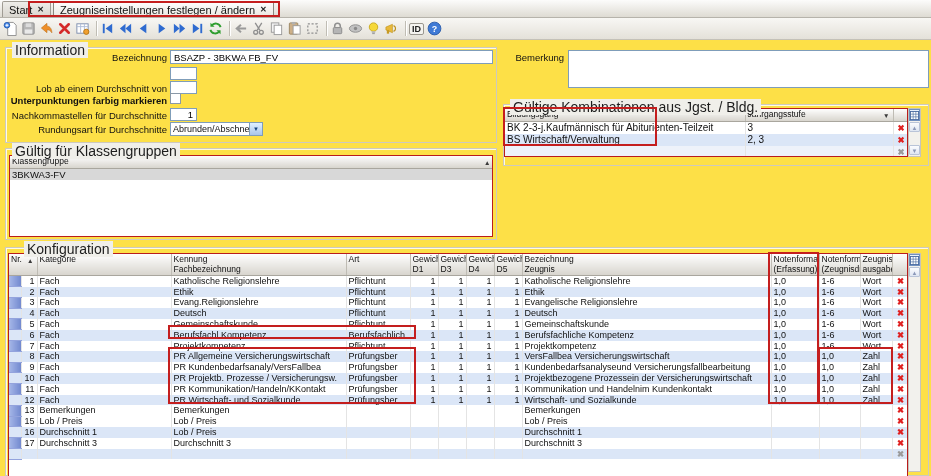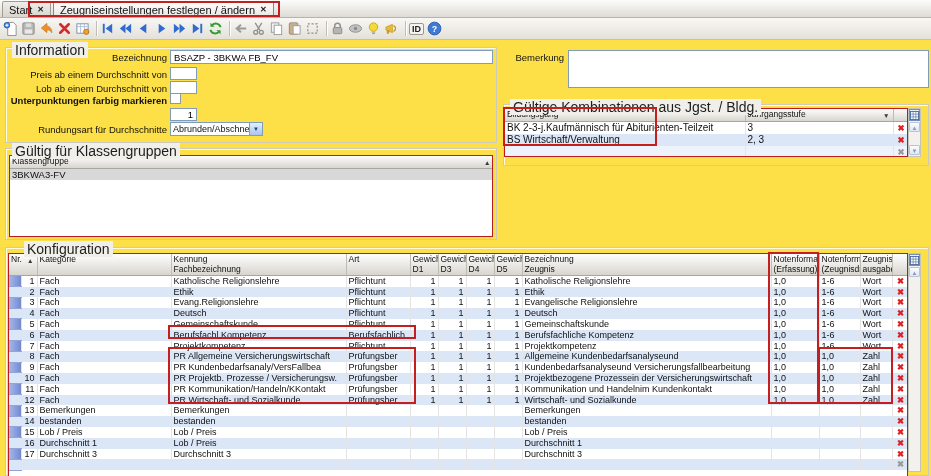--- a/index.html
+++ b/index.html
@@ -218,29 +218,29 @@
         </svg>
       </span>
     </div>
 
   <div class="fs" style="left:5px;top:47px;width:492px;height:96px;"></div>
   <div class="legend" style="left:12px;top:42px;">Information</div>
 
   <div class="lbl" style="left:0;top:52px;width:167px;">Bezeichnung</div>
   <input class="inp" style="left: 170px; top: 50px; width: 323px; height: 14px;" value="BSAZP - 3BKWA FB_FV">
 
-  <div class="lbl" style="left:0;top:69px;width:167px;">Preis ab einem Durchschnitt von</div>
   <input class="inp" style="left: 170px; top: 67px; width: 27px; height: 13px;" value="">
 
   <div class="lbl" style="left:0;top:83px;width:167px;">Lob ab einem Durchschnitt von</div>
   <input class="inp" style="left: 170px; top: 81px; width: 27px; height: 13px;" value="">
 
   <div class="lbl" style="left:0;top:95px;width:167px;font-weight:bold;">Unterpunktungen farbig markieren</div>
   <div class="cb" style="left:170px;top:93px;"></div>
 
+  <div class="lbl" style="left:0;top:110px;width:167px;">Nachkommastellen für Durchschnitte</div>
   <input class="inp num" style="left: 170px; top: 108px; width: 27px; height: 13px;" value="1">
 
   <div class="lbl" style="left:0;top:124px;width:167px;">Rundungsart für Durchschnitte</div>
   <div class="select" style="left:170px;top:122px;width:93px;height:14px;">
     <span class="txt">Abrunden/Abschneiden</span>
     <span class="btn">▼</span>
   </div>
 
   <div class="lbl" style="left:400px;top:52px;width:164px;">Bemerkung</div>
   <textarea class="ta" style="left: 568px; top: 50px; width: 361px; height: 38px;"></textarea>
@@ -474,21 +474,21 @@
           <tr class="alt">
             <td class="selcell"></td>
             <td class="num">8</td>
             <td>Fach</td>
             <td>PR Allgemeine Versicherungswirtschaft</td>
             <td>Prüfungsber</td>
             <td class="num">1</td>
             <td class="num">1</td>
             <td class="num">1</td>
             <td class="num">1</td>
-            <td>Allgemeine Kundenbedarfsanalyseund</td>
+            <td>VersFallbea Versicherungswirtschaft</td>
             <td>1,0</td>
             <td>1,0</td>
             <td>Zahl</td>
             <td class="delcell">✖</td>
           </tr>
           <tr>
             <td class="selcell"></td>
             <td class="num">9</td>
             <td>Fach</td>
             <td>PR Kundenbedarfsanaly/VersFallbea</td>
@@ -555,36 +555,20 @@
             <td class="selcell"></td>
             <td class="num">13</td>
             <td>Bemerkungen</td>
             <td>Bemerkungen</td>
             <td></td>
             <td class="num"></td>
             <td class="num"></td>
             <td class="num"></td>
             <td class="num"></td>
             <td>Bemerkungen</td>
-            <td></td>
-            <td></td>
-            <td></td>
-            <td class="delcell">✖</td>
-          </tr>
-          <tr class="alt">
-            <td class="selcell"></td>
-            <td class="num">14</td>
-            <td>bestanden</td>
-            <td>bestanden</td>
-            <td></td>
-            <td class="num"></td>
-            <td class="num"></td>
-            <td class="num"></td>
-            <td class="num"></td>
-            <td>bestanden</td>
             <td></td>
             <td></td>
             <td></td>
             <td class="delcell">✖</td>
           </tr>
           <tr>
             <td class="selcell"></td>
             <td class="num">15</td>
             <td>Lob / Preis</td>
             <td>Lob / Preis</td>

